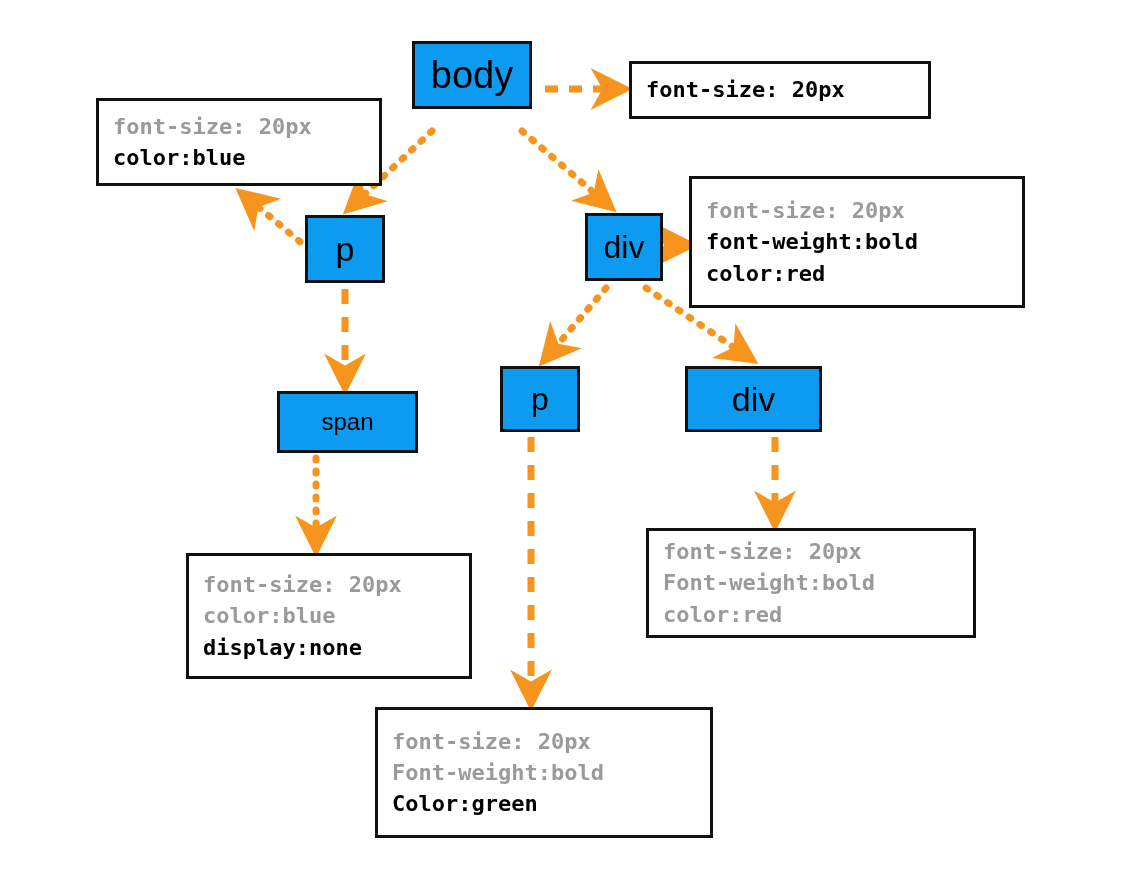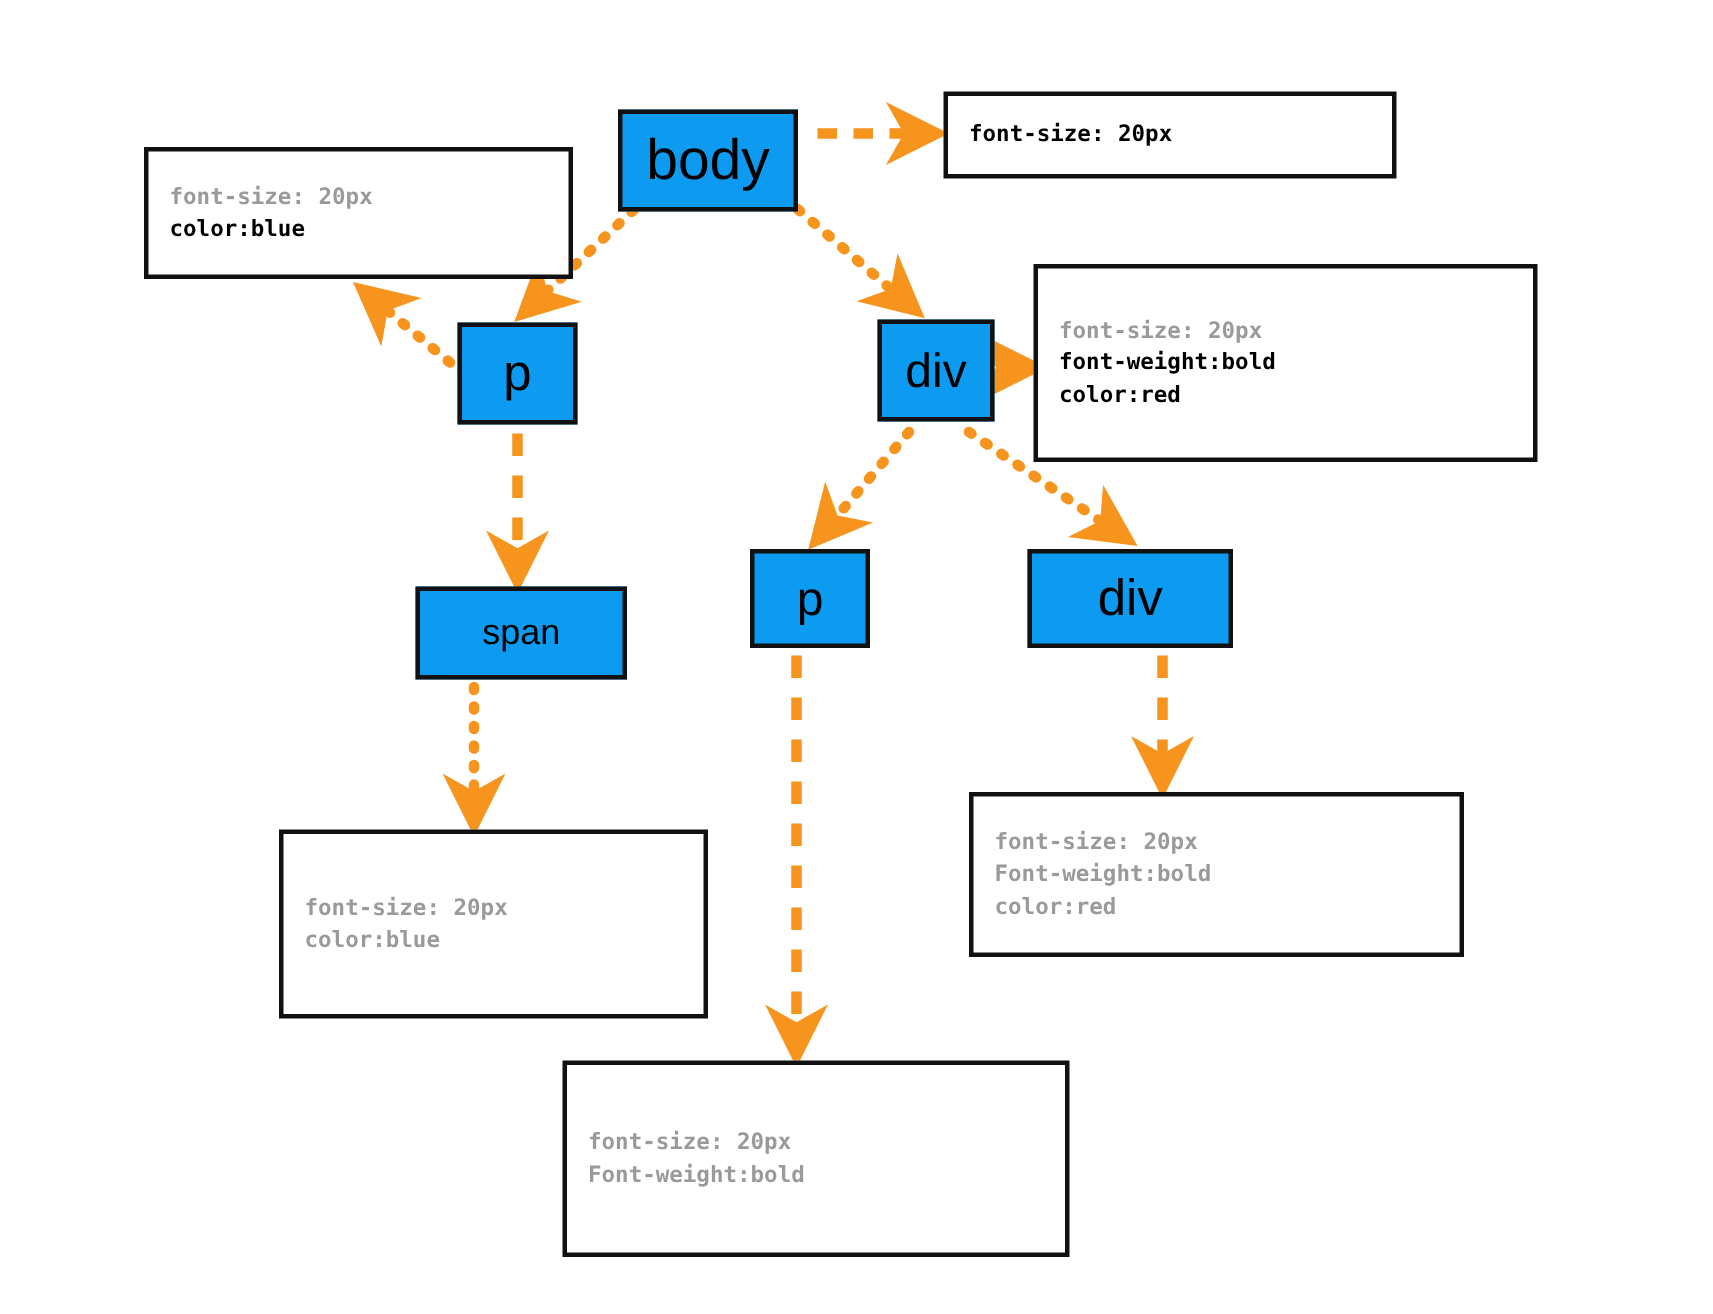--- a/index.html
+++ b/index.html
@@ -45,21 +45,21 @@
   }
 
   
   .anno {
     position: absolute;
     background: #ffffff;
     border: 3px solid #111111;
     box-sizing: border-box;
     padding: 10px 14px;
     font-family: "DejaVu Sans Mono", monospace;
-    font-size: 15px;
+    font-size: 22px;
     line-height: 1.42;
     z-index: 3;
     display: flex;
     flex-direction: column;
     justify-content: center;
   }
   .decl { white-space: pre; }
   .decl.inherited { color: #9a9a9a; font-weight: bold; }
   .decl.own { color: #000000; font-weight: bold; }
 </style>
@@ -91,21 +91,21 @@
 
     <line x1="646" y1="288" x2="748" y2="357" stroke="#F7941E" stroke-width="7" stroke-dasharray="2 11" stroke-linecap="round" marker-end="url(#arrowOrange)"></line>
 
     <line x1="316" y1="458" x2="316" y2="545" stroke="#F7941E" stroke-width="7" stroke-dasharray="2 11" stroke-linecap="round" marker-end="url(#arrowOrange)"></line>
 
     <line x1="775" y1="437" x2="775" y2="520" stroke="#F7941E" stroke-width="7" stroke-dasharray="15 13" marker-end="url(#arrowOrange)"></line>
 
     <line x1="531" y1="437" x2="531" y2="699" stroke="#F7941E" stroke-width="7" stroke-dasharray="15 13" marker-end="url(#arrowOrange)"></line>
   </svg>
 
-  <div class="node" id="node-body" style="left: 412px; top: 73px; width: 120px; height: 68px; font-size: 38px; background: rgb(13, 155, 242); border-color: rgb(17, 17, 17);">
+  <div class="node" id="node-body" style="left: 412px; top: 41px; width: 120px; height: 68px; font-size: 38px; background: rgb(13, 155, 242); border-color: rgb(17, 17, 17);">
     <span class="node-label">body</span>
   </div>
 
   <div class="node" id="node-p-1" style="left: 305px; top: 215px; width: 80px; height: 68px; font-size: 34px; background: rgb(13, 155, 242); border-color: rgb(17, 17, 17);">
     <span class="node-label">p</span>
   </div>
 
   <div class="node" id="node-div-1" style="left: 585px; top: 213px; width: 78px; height: 68px; font-size: 32px; background: rgb(13, 155, 242); border-color: rgb(17, 17, 17);">
     <span class="node-label">div</span>
   </div>
@@ -130,24 +130,26 @@
       <div class="decl own" style="color: rgb(0, 0, 0);">color:blue</div>
     </div>
   <div class="anno" id="anno-div-1" style="left: 689px; top: 176px; width: 336px; height: 132px; border-color: rgb(17, 17, 17);">
       <div class="decl inherited" style="color: rgb(154, 154, 154);">font-size: 20px</div>
       <div class="decl own" style="color: rgb(0, 0, 0);">font-weight:bold</div>
       <div class="decl own" style="color: rgb(0, 0, 0);">color:red</div>
     </div>
   <div class="anno" id="anno-span-1" style="left: 186px; top: 553px; width: 286px; height: 126px; border-color: rgb(17, 17, 17);">
       <div class="decl inherited" style="color: rgb(154, 154, 154);">font-size: 20px</div>
       <div class="decl inherited" style="color: rgb(154, 154, 154);">color:blue</div>
+      <div class="decl own" style="color: rgb(0, 0, 0);">display:none</div>
     </div>
   <div class="anno" id="anno-div-2" style="left: 646px; top: 528px; width: 330px; height: 110px; border-color: rgb(17, 17, 17);">
       <div class="decl inherited" style="color: rgb(154, 154, 154);">font-size: 20px</div>
       <div class="decl inherited" style="color: rgb(154, 154, 154);">Font-weight:bold</div>
       <div class="decl inherited" style="color: rgb(154, 154, 154);">color:red</div>
     </div>
   <div class="anno" id="anno-p-2" style="left: 375px; top: 707px; width: 338px; height: 131px; border-color: rgb(17, 17, 17);">
       <div class="decl inherited" style="color: rgb(154, 154, 154);">font-size: 20px</div>
       <div class="decl inherited" style="color: rgb(154, 154, 154);">Font-weight:bold</div>
+      <div class="decl own" style="color: rgb(0, 0, 0);">Color:green</div>
     </div>
 
 </div>
 
 </body></html>

